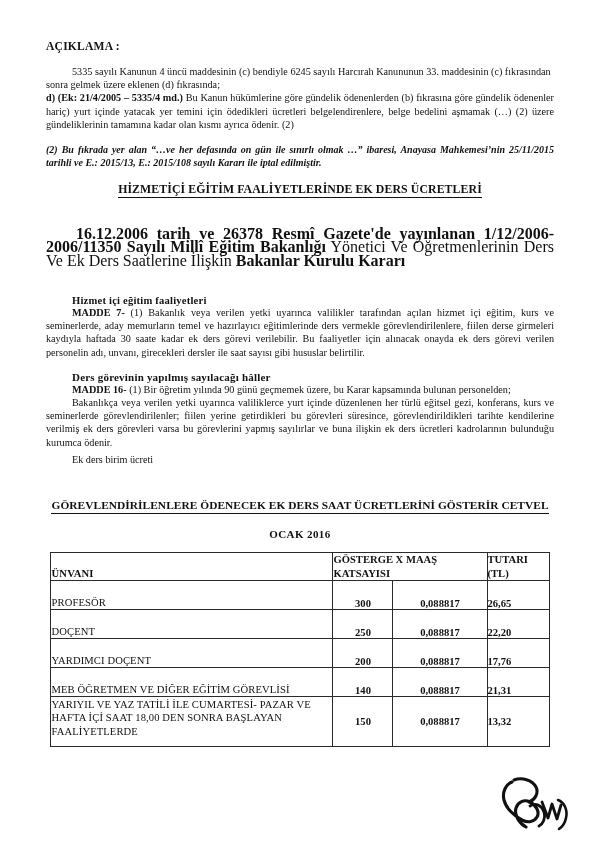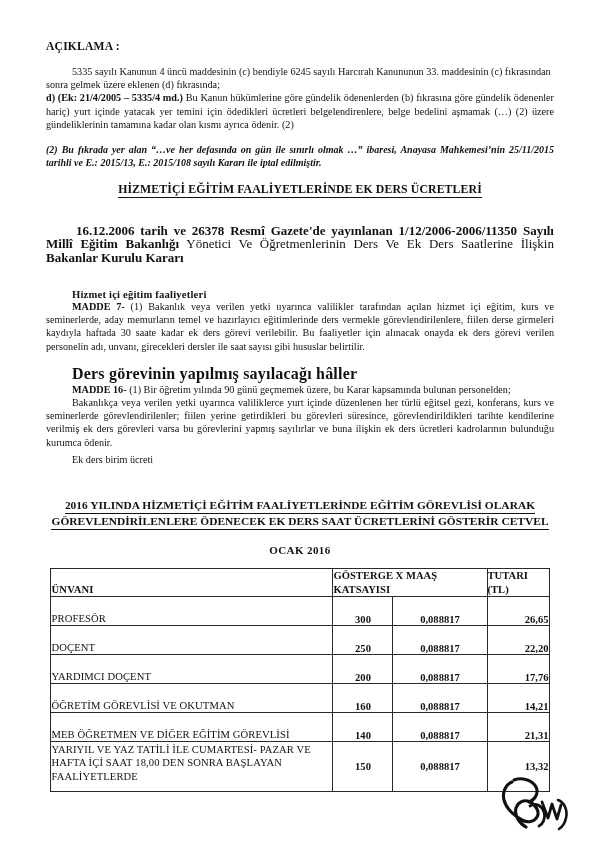--- a/index.html
+++ b/index.html
@@ -70,21 +70,21 @@
     font-weight: bold;
     font-size: 11.8px;
     letter-spacing: .1px;
   }
   .center-head span {
     border-bottom: 1.3px solid #111;
     padding-bottom: 1px;
   }
 
   .sub-bold {
-    font-size: 13px;
+    font-size: 16px;
     font-weight: bold;
     line-height: 13.4px;
     text-align: justify;
   }
   .sub-bold .reg { font-weight: normal; }
 
   
   .cetvel-title {
     text-align: center;
     font-weight: bold;
@@ -160,21 +160,21 @@
     font-size: 10.6px;
   }
   td.kats {
     text-align: center;
     font-weight: bold;
     vertical-align: top;
     padding-top: 1px;
     font-size: 10.6px;
   }
   td.tut {
-    text-align: right;
+    text-align: left;
     font-weight: bold;
     vertical-align: top;
     padding-top: 1px;
     font-size: 10.6px;
     margin-left: 12px;
   }
   tr.last td.unvan {
     vertical-align: top;
     padding-top: 1px;
     line-height: 13.4px;
@@ -223,33 +223,32 @@
 
     <p class="sub-bold indent-lg"><span>16.12.2006 tarih ve 26378 Resmî Gazete'de yayınlanan 1/12/2006-2006/11350 Sayılı Millî Eğitim Bakanlığı</span><span class="reg"> Yönetici Ve Öğretmenlerinin Ders Ve Ek Ders Saatlerine İlişkin </span><span>Bakanlar Kurulu Kararı</span></p>
 
     <div class="spacer-12"></div>
 
     <div class="h-label" style="font-size:10.6px;text-indent:26px;">Hizmet içi eğitim faaliyetleri</div>
     <p class="blk indent"><b>MADDE 7-</b><span> (1) Bakanlık veya verilen yetki uyarınca valilikler tarafından açılan hizmet içi eğitim, kurs ve seminerlerde, aday memurların temel ve hazırlayıcı eğitimlerinde ders vermekle görevlendirilenlere, fiilen derse girmeleri kaydıyla haftada 30 saate kadar ek ders görevi verilebilir. Bu faaliyetler için alınacak onayda ek ders görevi verilen personelin adı, unvanı, girecekleri dersler ile saat sayısı gibi hususlar belirtilir.</span></p>
 
     <div class="spacer-12"></div>
 
-    <div class="h-label" style="font-size:16px;text-indent:26px;">Ders görevinin yapılmış sayılacağı hâller</div>
+    <div class="h-label" style="font-size:11px;text-indent:26px;">Ders görevinin yapılmış sayılacağı hâller</div>
     <p class="blk indent"><b>MADDE 16-</b><span> (1) Bir öğretim yılında 90 günü geçmemek üzere, bu Karar kapsamında bulunan personelden;</span></p>
     <p class="blk indent">Bakanlıkça veya verilen yetki uyarınca valiliklerce yurt içinde düzenlenen her türlü eğitsel gezi, konferans, kurs ve seminerlerde görevlendirilenler; fiilen yerine getirdikleri bu görevleri süresince, görevlendirildikleri tarihte kendilerine verilmiş ek ders görevleri varsa bu görevlerini yapmış sayılırlar ve buna ilişkin ek ders ücretleri kadrolarının bulunduğu kurumca ödenir.</p>
 
     <div class="spacer-4"></div>
 
     <div class="blk" style="text-indent:26px;">Ek ders birim ücreti</div>
 
     <div class="spacer-20"></div>
     <div class="spacer-12"></div>
 
     <div class="cetvel-title">
-      <div><span class="ln">2016 YILINDA HİZMETİÇİ EĞİTİM FAALİYETLERİNDE EĞİTİM GÖREVLİSİ OLARAK</span></div>
       <div><span class="ln">GÖREVLENDİRİLENLERE ÖDENECEK EK DERS SAAT ÜCRETLERİNİ GÖSTERİR CETVEL</span></div>
     </div>
 
     <div class="spacer-14"></div>
 
     <div class="ocak">OCAK 2016</div>
 
     <div class="tbl-wrap">
       <table class="cetvel">
         <colgroup>
@@ -284,26 +283,20 @@
             <td class="kats">0,088817</td>
             <td class="tut">22,20</td>
           </tr>
           <tr>
             <td class="unvan">YARDIMCI DOÇENT</td>
             <td class="gost">200</td>
             <td class="kats">0,088817</td>
             <td class="tut">17,76</td>
           </tr>
           <tr>
-            <td class="unvan">ÖĞRETİM GÖREVLİSİ VE OKUTMAN</td>
-            <td class="gost">160</td>
-            <td class="kats">0,088817</td>
-            <td class="tut">14,21</td>
-          </tr>
-          <tr>
             <td class="unvan">MEB ÖĞRETMEN VE DİĞER EĞİTİM GÖREVLİSİ</td>
             <td class="gost">140</td>
             <td class="kats">0,088817</td>
             <td class="tut">21,31</td>
           </tr>
           <tr class="last">
             <td class="unvan">YARIYIL VE YAZ TATİLİ İLE CUMARTESİ- PAZAR VE HAFTA İÇİ SAAT 18,00 DEN SONRA BAŞLAYAN FAALİYETLERDE</td>
             <td class="gost">150</td>
             <td class="kats">0,088817</td>
             <td class="tut">13,32</td>

